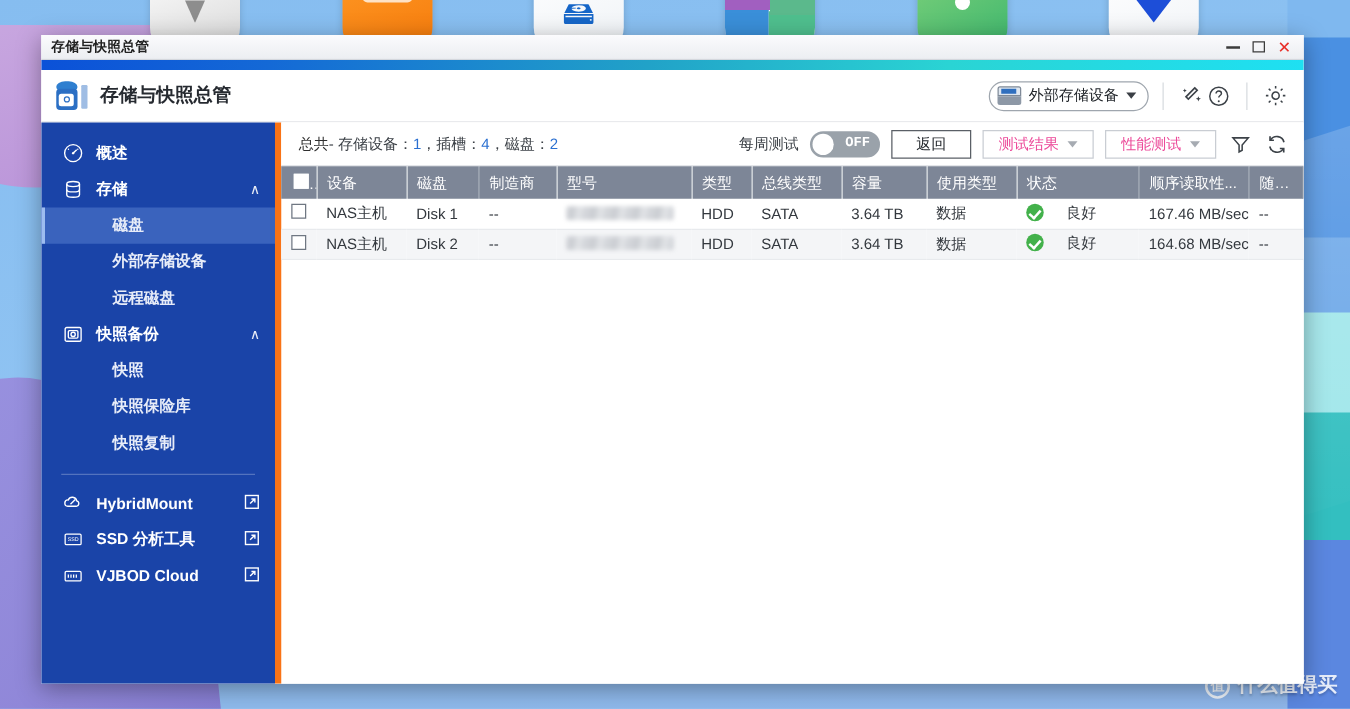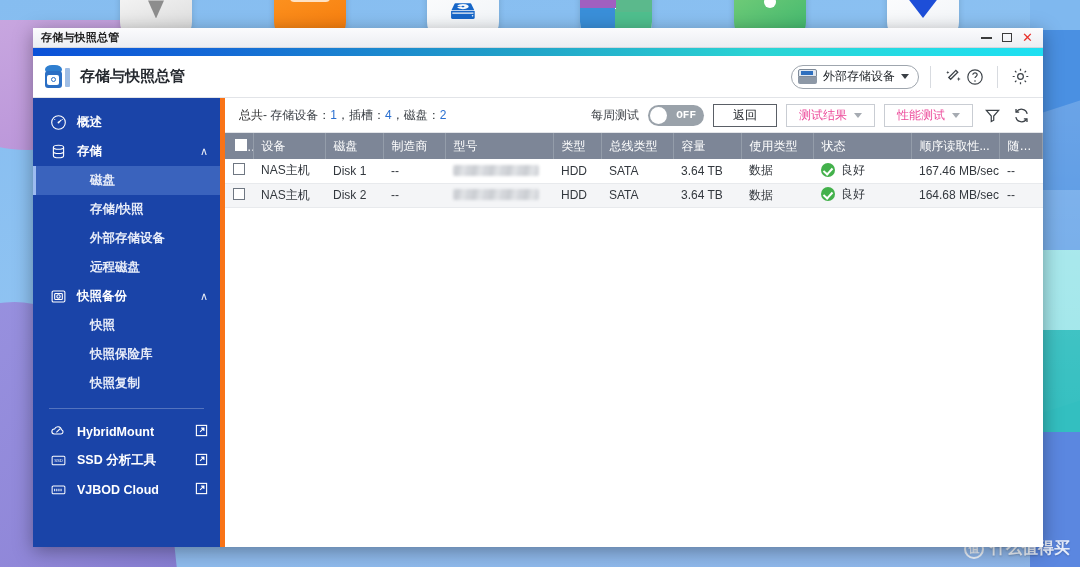--- a/index.html
+++ b/index.html
@@ -167,21 +167,21 @@
   tbody td { font-size: 12px; color: #33383e; height: 24px; padding: 0 8px;
      white-space: nowrap; overflow: hidden; }
   tbody tr.alt { background: #f4f5f7; }
   tbody tr { border-bottom: 1px solid #e8eaed; }
   .chk { width: 12px; height: 12px; border: 1px solid #6f7782; background: #fff;
      display: inline-block; cursor: pointer; }
   .chk.hdr { background: #fff; border-color: #fff; }
   .redacted { display: inline-block; height: 11px; width: 86px; border-radius: 2px;
      background: repeating-linear-gradient(100deg,#d6d8dc 0px,#c9ccd1 5px,#e2e4e7 11px,#cfd2d7 17px);
      filter: blur(1.6px); vertical-align: -1px; }
-  .ok { display: inline-flex; align-items: center; gap: 6px; }
+  .ok { display: inline-flex; align-items: center; gap: 18px; }
   .ok .circle { width: 14px; height: 14px; border-radius: 50%; background: #43b14b;
      position: relative; flex: 0 0 auto; }
   .ok .circle:after { content: ""; position: absolute; left: 4px; top: 2.5px;
      width: 4px; height: 7px; border: solid #fff; border-width: 0 2px 2px 0;
      transform: rotate(42deg); }
 
   
   .watermark { position: absolute; right: 10px; bottom: 8px; display: flex;
      align-items: center; gap: 6px; opacity: .85; }
   .wm-circle { width: 20px; height: 20px; border-radius: 50%; border: 2px solid #fff;
@@ -321,23 +321,20 @@
             <path d="M4 5v10c0 1.3 2.7 2.4 6 2.4s6-1.1 6-2.4V5"></path>
             <path d="M4 10c0 1.3 2.7 2.4 6 2.4s6-1.1 6-2.4"></path>
           </svg>
         </span>
         <span class="nlabel">存储</span>
         <span class="chev">∧</span>
       </div>
 
       <div class="nav-sub active">
         <span>磁盘</span>
-      </div>
-      <div class="nav-sub">
-        <span>存储/快照</span>
       </div>
       <div class="nav-sub">
         <span>外部存储设备</span>
       </div>
       <div class="nav-sub">
         <span>远程磁盘</span>
       </div>
 
       <div class="nav-item">
         <span class="nico">

